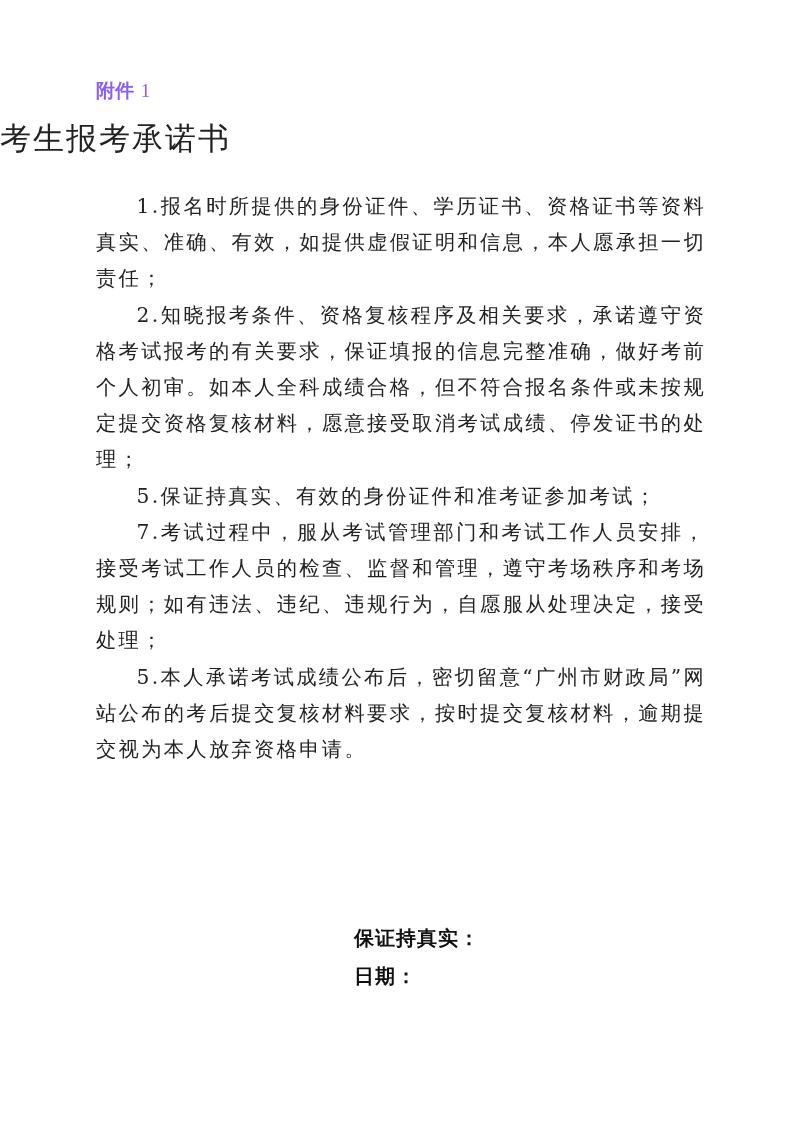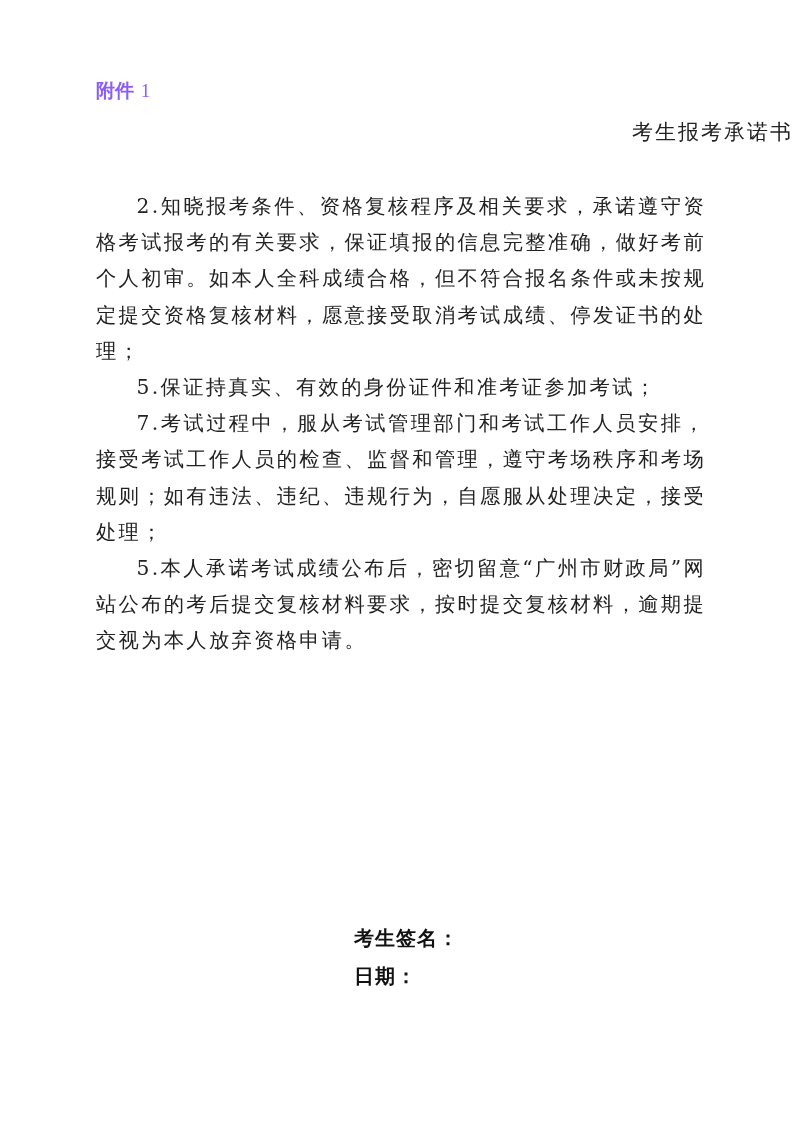--- a/index.html
+++ b/index.html
@@ -1,41 +1,42 @@
 <!DOCTYPE html>
 <html><head>
 <meta charset="utf-8">
 <style>
   html, body { margin: 0; padding: 0; background: #ffffff; }
   body { width: 793px; height: 1122px; position: relative; overflow: hidden;
          font-family: "DejaVu Serif", "Liberation Serif", serif; color: #222; }
   .attach { position: absolute; left: 96px; top: 78px; font-size: 19px; font-weight: bold;
             font-family: "DejaVu Sans", "Liberation Sans", sans-serif; color: #8b5cf6; }
   .attach .num { font-weight: normal; font-family: "Liberation Serif", serif; }
-  .title { position: absolute; left: 0; width: 793px; top: 118px; text-align: right;
-           font-size: 21px; letter-spacing: 2px; color: #222; }
+  .title { position: absolute; left: 0; width: 793px; top: 118px; text-align: left;
+           font-size: 31px; letter-spacing: 2px; color: #222; }
   .body { position: absolute; left: 96px; top: 188px; width: 610px; font-size: 20.3px;
           line-height: 36.2px; letter-spacing: 2.3px; text-align: justify; color: #222; }
   .body p { margin: 0; text-indent: 2em; }
   .sign { position: absolute; left: 354px; font-size: 20px; font-weight: bold;
           font-family: "DejaVu Sans", "Liberation Sans", sans-serif; color: #111; letter-spacing: 1px; }
   .sign.s1 { top: 925px; }
   .sign.s2 { top: 963px; }
 </style>
 </head>
 <body>
 
 <div class="attach">
   <span>附件</span>
   <span class="num">1</span>
 </div>
 
 <div class="title">考生报考承诺书</div>
 
 <div class="body">
+  <p>1.报名时所提供的身份证件、学历证书、资格证书等资料真实、准确、有效，如提供虚假证明和信息，本人愿承担一切责任；</p>
   <p>2.知晓报考条件、资格复核程序及相关要求，承诺遵守资格考试报考的有关要求，保证填报的信息完整准确，做好考前个人初审。如本人全科成绩合格，但不符合报名条件或未按规定提交资格复核材料，愿意接受取消考试成绩、停发证书的处理；</p>
   <p>5.保证持真实、有效的身份证件和准考证参加考试；</p>
   <p>7.考试过程中，服从考试管理部门和考试工作人员安排，接受考试工作人员的检查、监督和管理，遵守考场秩序和考场规则；如有违法、违纪、违规行为，自愿服从处理决定，接受处理；</p>
   <p>5.本人承诺考试成绩公布后，密切留意“广州市财政局”网站公布的考后提交复核材料要求，按时提交复核材料，逾期提交视为本人放弃资格申请。</p>
 </div>
 
-<div class="sign s1">考生签名：</div>
+<div class="sign s1">保证持真实：</div>
 <div class="sign s2">日期：</div>
 
 </body></html>

